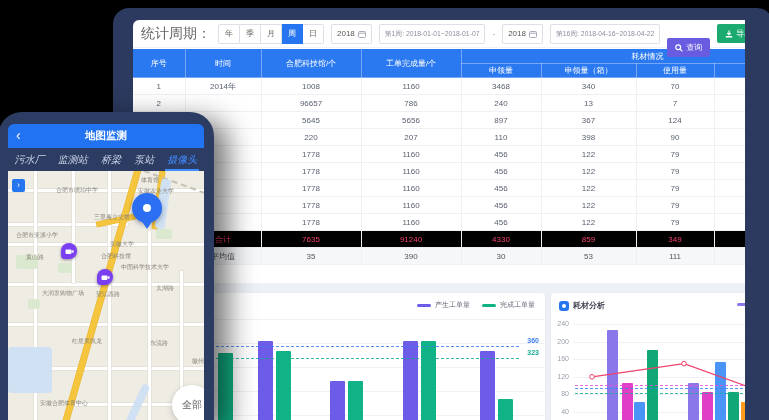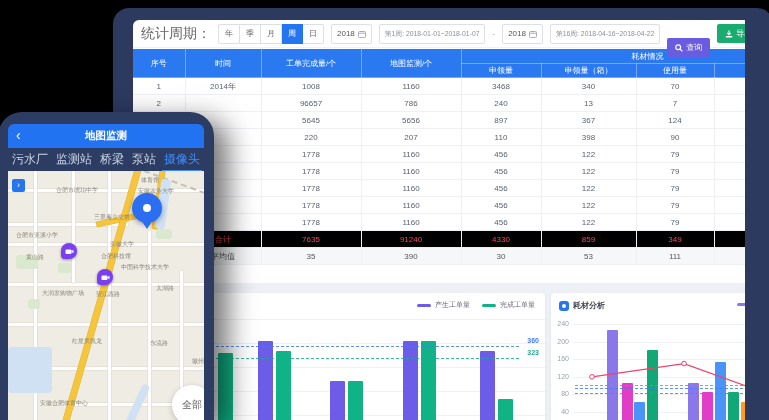--- a/index.html
+++ b/index.html
@@ -65,21 +65,21 @@
 
   
   .phone{position:absolute;left:-2px;top:112px;width:216px;height:312px;background:#2d3c63;
     border-radius:24px 24px 0 0;padding:12px 10px 0;box-sizing:border-box;
     box-shadow:14px 8px 28px rgba(0,0,0,.55);}
   .p-header{height:24px;background:#2273f1;border-radius:6px 6px 0 0;display:flex;
     align-items:center;justify-content:center;position:relative;}
   .p-title{color:#fff;font-size:10.5px;font-weight:bold;}
   .p-back{position:absolute;left:8px;top:3px;color:#fff;font-size:14px;line-height:16px;cursor:pointer;}
   .p-tabs{height:23px;display:flex;align-items:center;justify-content:space-around;background:#2d3c63;}
-  .p-tab{font-size:12px;color:#c9d4e8;position:relative;padding:4px 0;cursor:pointer;}
+  .p-tab{font-size:10px;color:#c9d4e8;position:relative;padding:4px 0;cursor:pointer;font-style:italic;}
   .p-tab.sel{color:#3f8dff;}
   .p-tab.sel:after{content:"";position:absolute;left:-2px;right:-2px;bottom:0;height:2px;background:#3f8dff;}
   .p-map{position:relative;height:265px;background:#efece4;overflow:hidden;}
   .road-h,.road-v{position:absolute;background:#fff;box-shadow:0 0 0 .5px #ddd8cf;}
   .road-h{height:3px;}  .road-v{width:3px;}
   .yroad{position:absolute;background:#f5c53d;box-shadow:0 0 0 .5px #e4b32c;}
   .rail{position:absolute;border-top:2px dashed #c6c0b4;}
   .park{position:absolute;background:#d9e8cf;border-radius:3px;}
   .water{position:absolute;background:#cfe1f3;border-radius:4px;}
   .map-label{position:absolute;font-size:6px;color:#8a8578;white-space:nowrap;}
@@ -157,22 +157,22 @@
             <col style="width: 100px;">
             <col style="width: 80px;">
             <col style="width: 95px;">
             <col style="width: 78px;">
             <col style="width: 120px;">
           </colgroup>
           <thead>
             <tr>
               <th rowspan="2">序号</th>
               <th rowspan="2">时间</th>
+              <th rowspan="2">合肥科技馆/个</th>
               <th rowspan="2">工单完成量/个</th>
-              <th rowspan="2">地图监测/个</th>
               <th colspan="4">耗材情况</th>
             </tr>
             <tr>
               <th style="height: 13px;">申领量</th>
               <th style="height: 13px;">申领量（箱）</th>
               <th style="height: 13px;">使用量</th>
               <th style="height: 13px;">库存量</th>
             </tr>
           </thead>
           <tbody>

